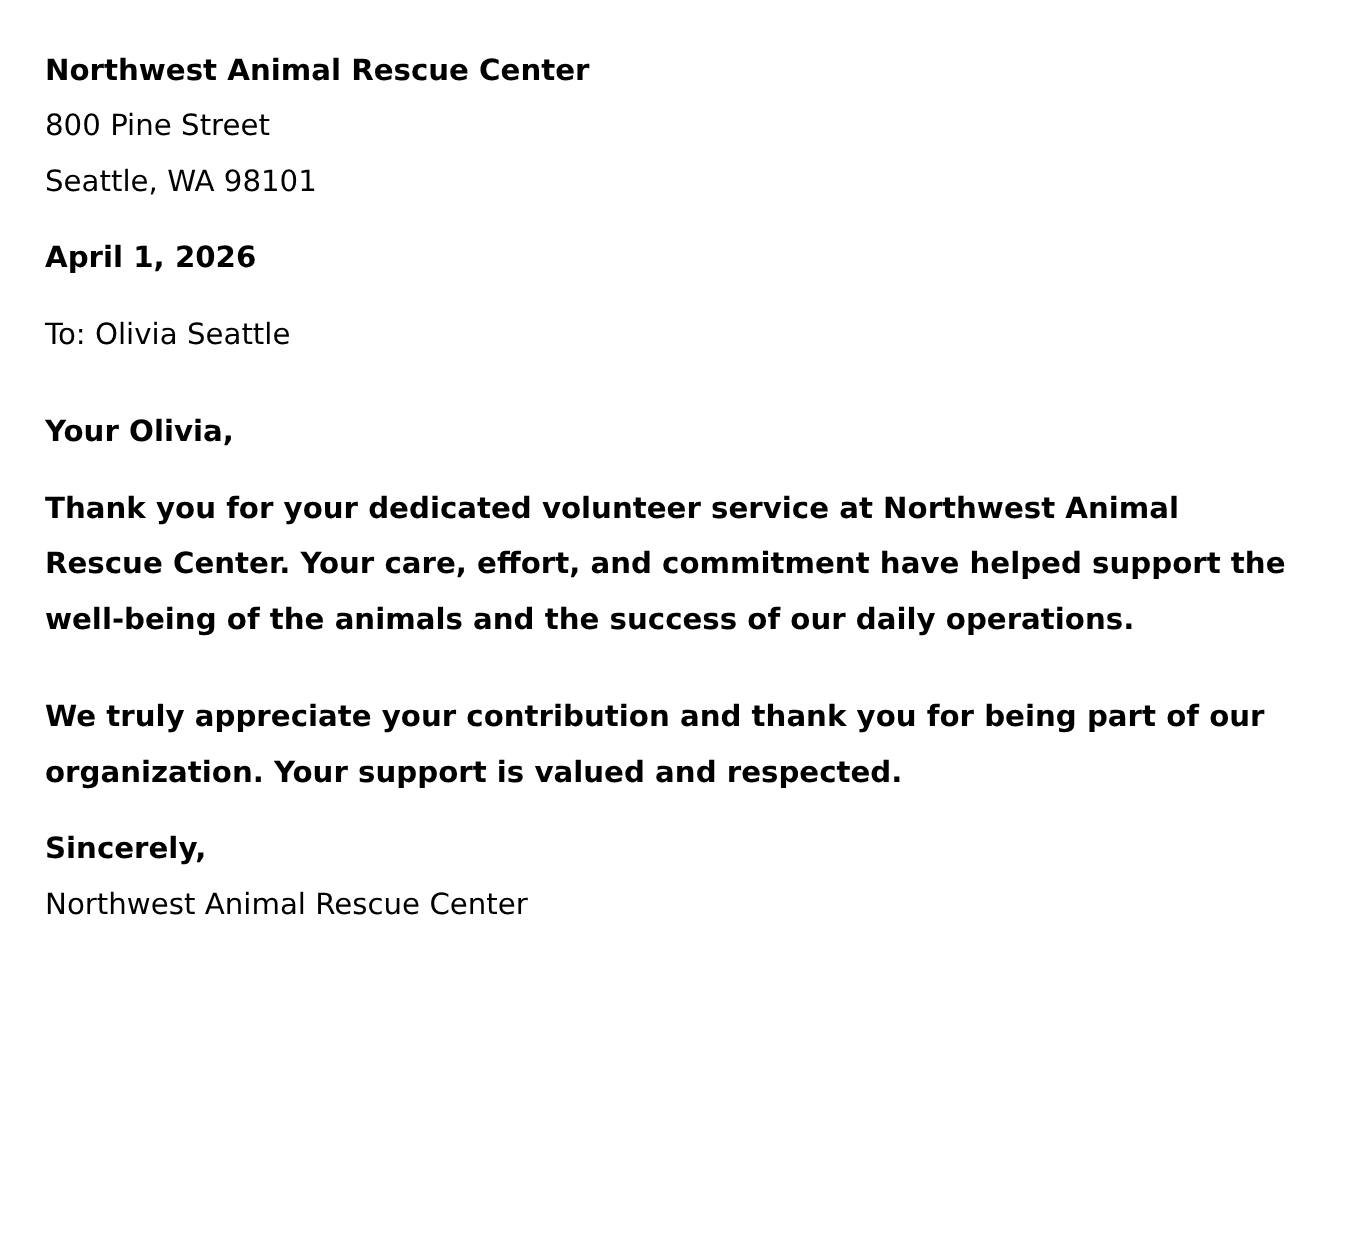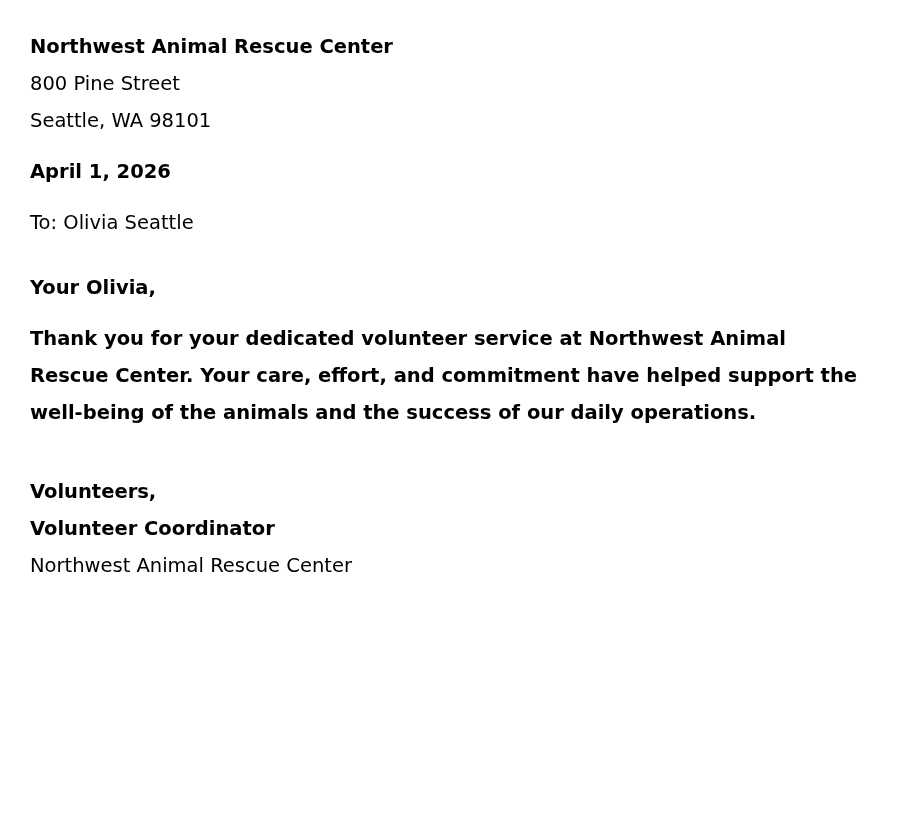--- a/index.html
+++ b/index.html
@@ -33,19 +33,19 @@
     <span class="label">To:</span>
     <span>Olivia Seattle</span>
   </div>
   <div class="gap-s"></div>
   <div class="gap-s"></div>
   <div class="line bold">Your Olivia,</div>
   <div class="gap-s"></div>
   <p class="para">Thank you for your dedicated volunteer service at Northwest Animal Rescue Center. Your care, effort, and commitment have helped support the well-being of the animals and the success of our daily operations.</p>
   <div class="gap-s"></div>
   <div class="gap-s"></div>
+  <p class="para">We truly appreciate your contribution and thank you for being part of our organization. Your support is valued and respected.</p>
   <div class="gap-s"></div>
   <div>
-    <div class="line bold">Volunteers,</div>
-    <div class="line bold">Volunteer Coordinator</div>
+    <div class="line bold">Sincerely,</div>
     <div class="line">Northwest Animal Rescue Center</div>
   </div>
 </div>
 
 </body></html>

